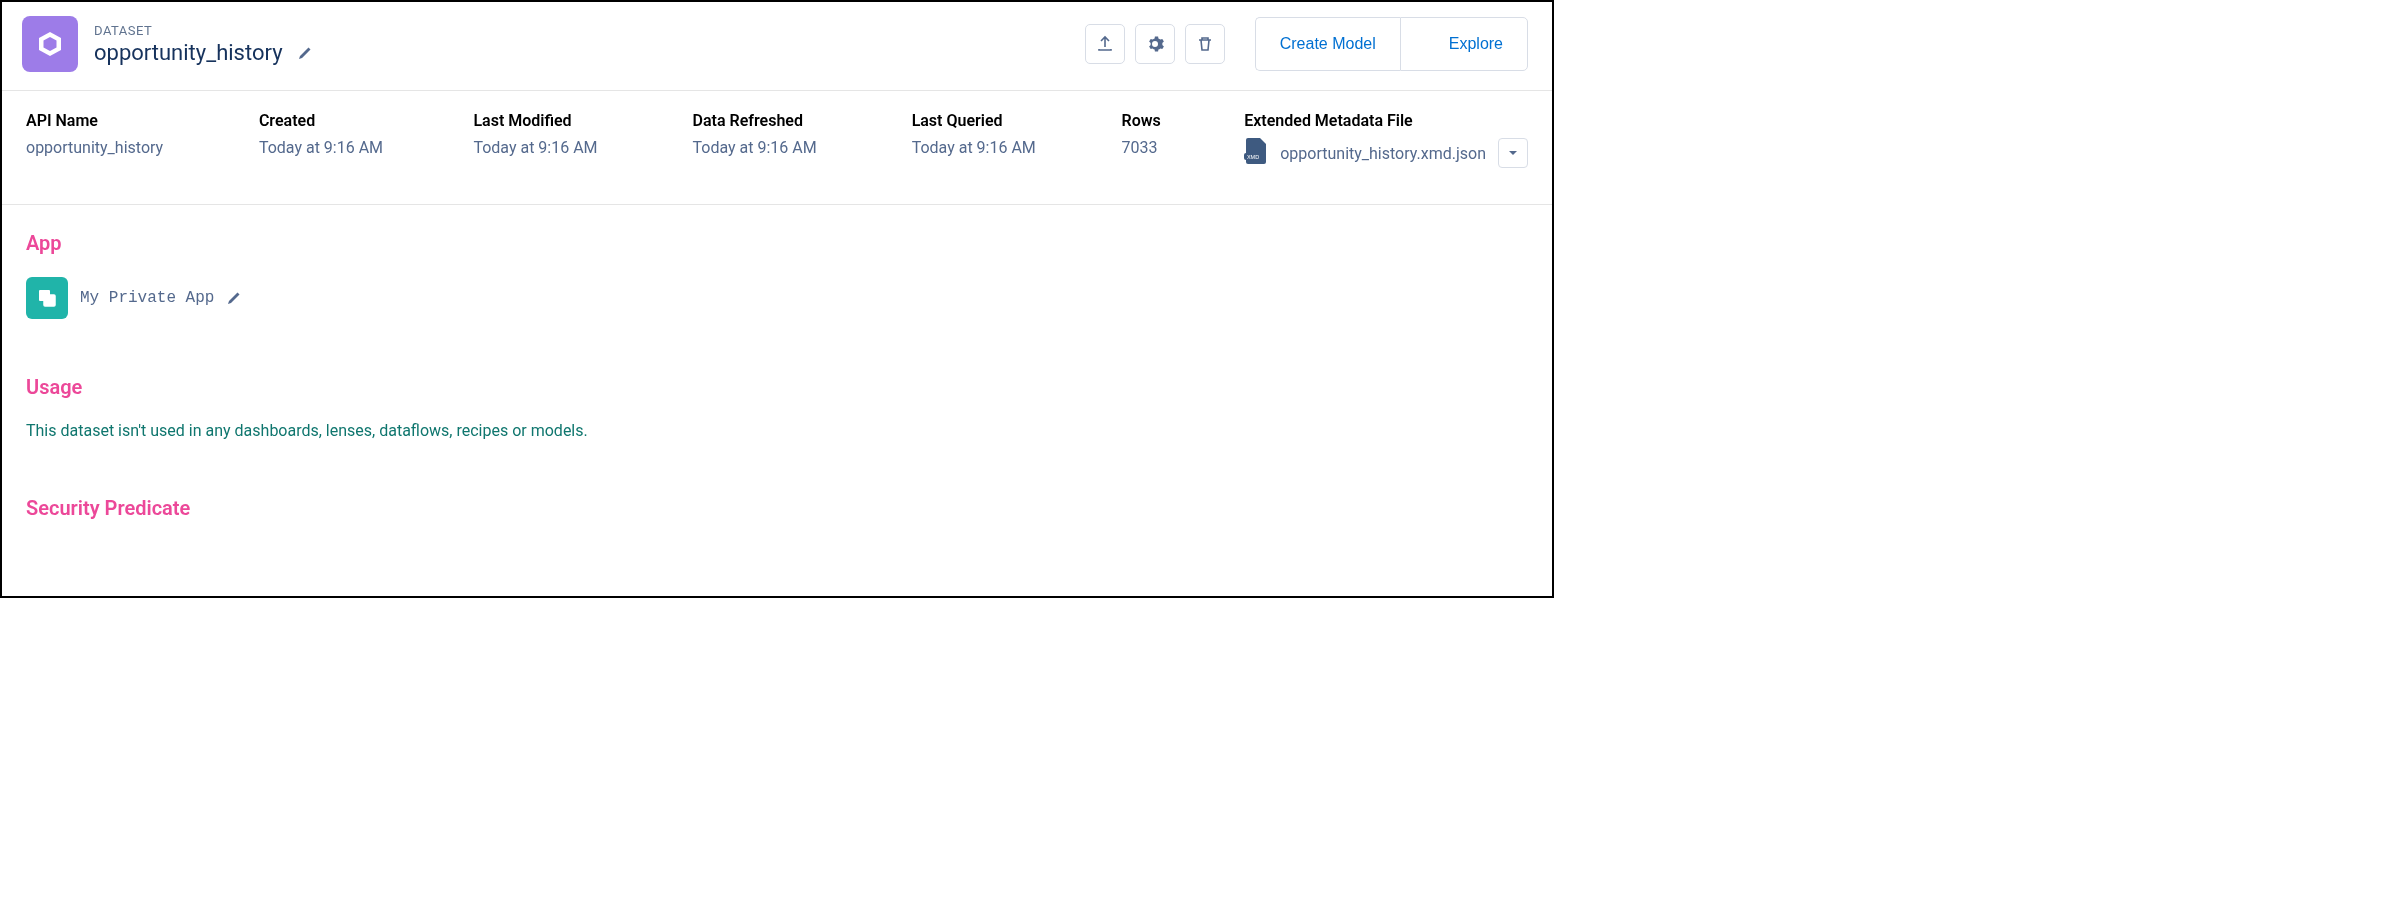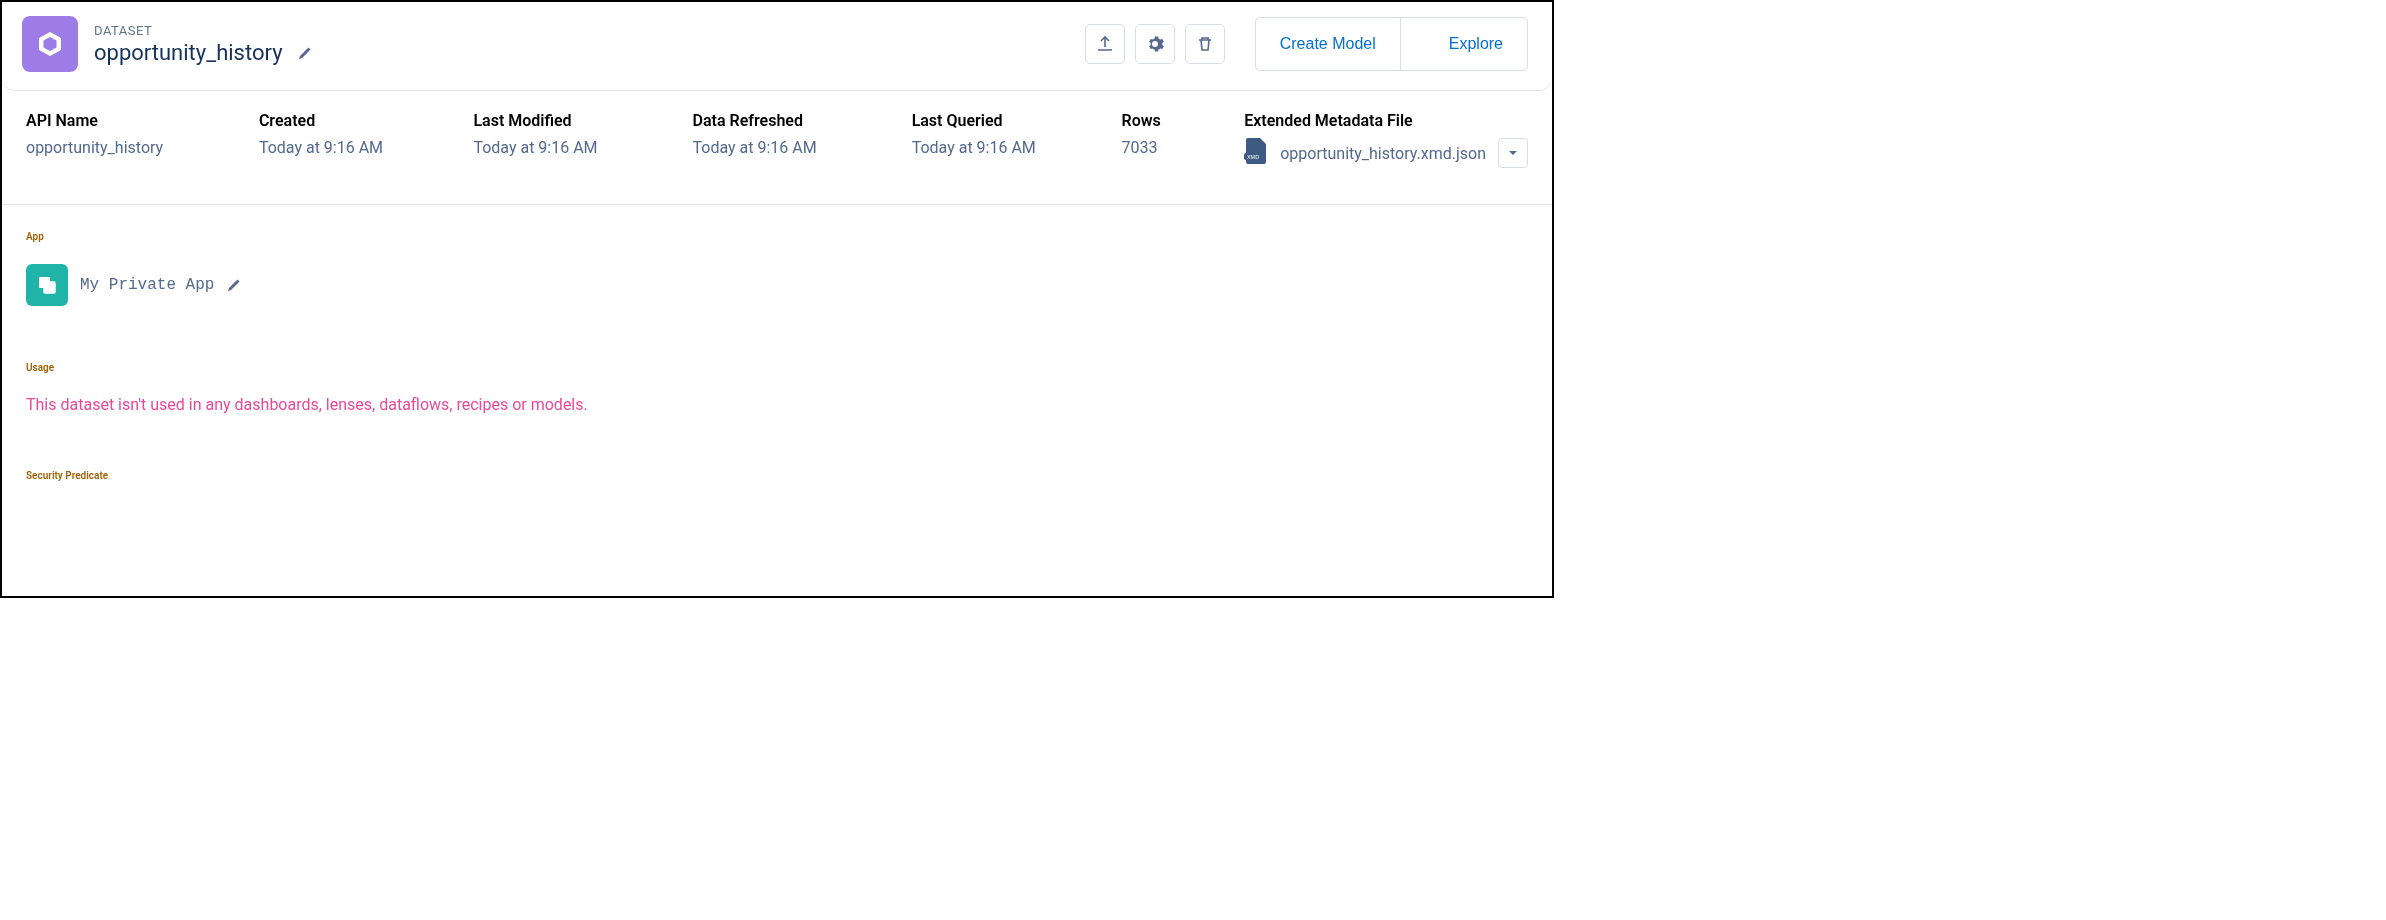--- a/index.html
+++ b/index.html
@@ -13,21 +13,20 @@
       border: 2px solid #000;
       width: 1554px;
       height: 598px;
       overflow: hidden;
     }
     .header {
       display: flex;
       align-items: center;
       padding: 14px 24px 18px 20px;
       border-bottom: 1px solid #e5e5e5;
-      border-radius: 13px;
     }
     .header-left {
       display: flex;
       align-items: center;
       gap: 16px;
       flex: 1;
     }
     .dataset-icon {
       width: 56px;
       height: 56px;
@@ -151,22 +150,22 @@
       cursor: pointer;
       color: #54698d;
     }
     .content {
       padding: 26px 24px;
     }
     .section {
       margin-bottom: 56px;
     }
     .section-title {
-      font-size: 10px;
-      color: #a16207;
+      font-size: 20px;
+      color: #ec4899;
       font-weight: 600;
       margin-bottom: 22px;
     }
     .app-row {
       display: flex;
       align-items: center;
       gap: 12px;
       font-family: Liberation Mono, monospace;
     }
     .app-icon {
@@ -177,21 +176,21 @@
       display: flex;
       align-items: center;
       justify-content: center;
     }
     .app-name {
       font-size: 16px;
       color: #54698d;
     }
     .usage-text {
       font-size: 16px;
-      color: #ec4899;
+      color: #0f766e;
     }
     .predicate-row {
       display: flex;
       align-items: center;
       gap: 18px;
       margin-top: -10px;
     }
     .predicate-value {
       font-size: 16px;
       color: #54698d;

